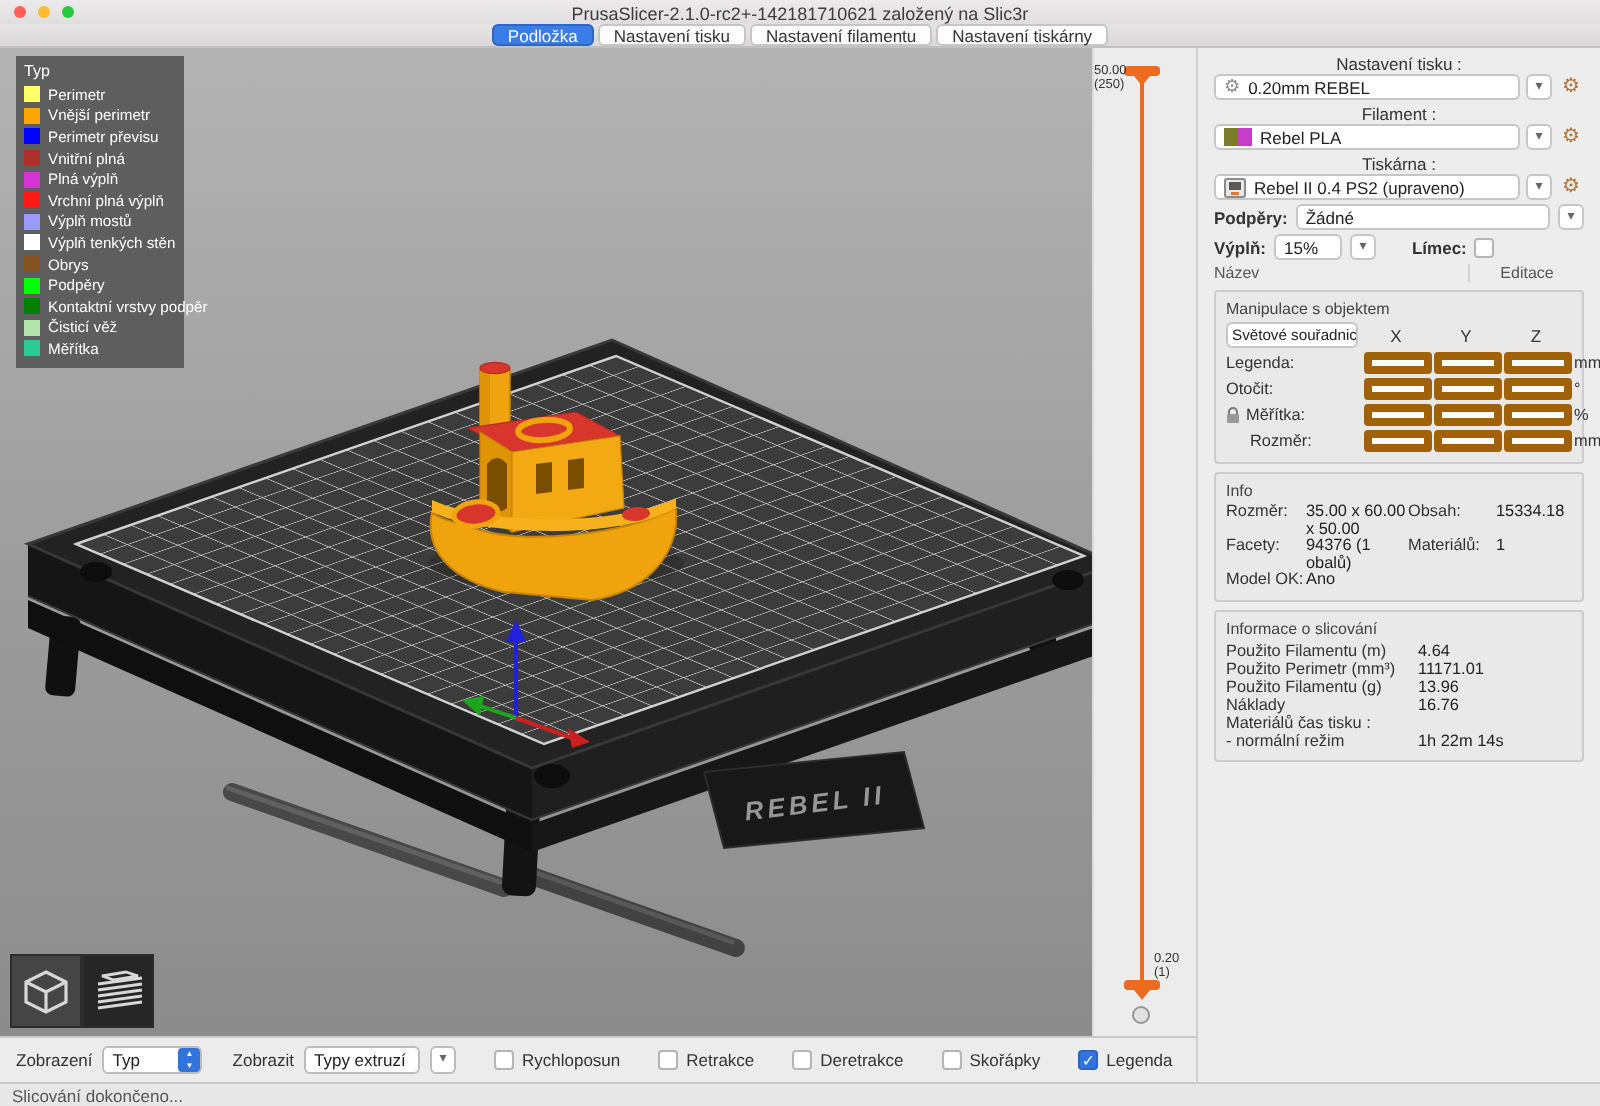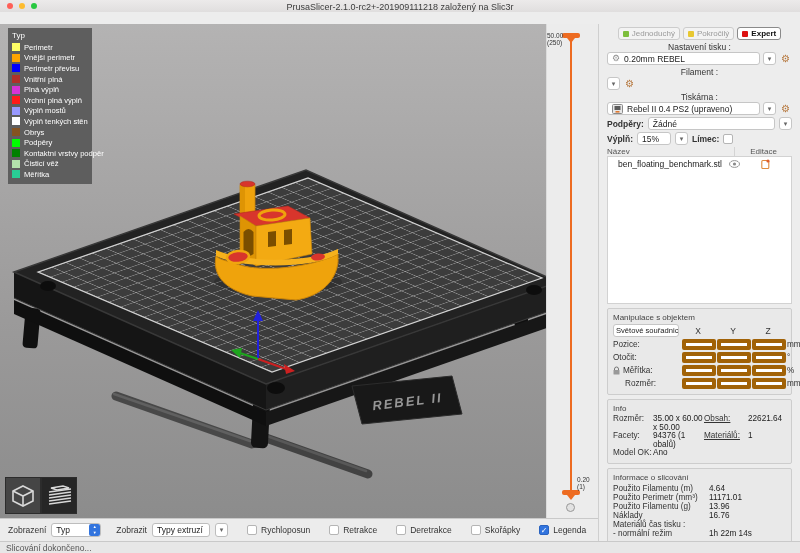--- a/index.html
+++ b/index.html
@@ -104,21 +104,21 @@
   .m-axis { text-align:center; font-size:8.5px; color:#333; }
   .m-label { font-size:8.2px; color:#333; display:flex; align-items:center; gap:3px; }
   .m-label.indent { padding-left:12px; }
   .num { width:16px; height:11px; border:4px solid #a16207; border-radius:2px;
     font-size:8.2px; font-family:"Liberation Sans",sans-serif; color:#222; padding:0 13px; background:#fff; }
   .m-unit { font-size:8.2px; color:#333; }
 
   .info-row { display:flex; font-size:8.2px; line-height:8.6px; color:#222; }
   .info-row .l1 { width:40px; color:#333; }
   .info-row .v1 { flex:1; }
-  .info-row .l2 { width:44px; color:#333;text-decoration:underline; }
+  .info-row .l2 { width:44px; color:#333; }
   .info-row .v2 { width:38px; }
   .sl-row { display:flex; font-size:8.2px; line-height:9px; color:#222; }
   .sl-row .sl-l { width:96px; color:#333; }
 
   
   .toolbar { position:absolute; left:0; top:518px; width:598px; height:23px;
     background:#ececec; border-top:1px solid #c9c9c9; display:flex; align-items:center;
     padding-left:8px; gap:5px; }
   .tb-label { font-size:8.5px; color:#333; }
   .tb-select { display:flex; align-items:center; width:50px; height:14px; background:#fff;
@@ -142,23 +142,29 @@
 </style>
 </head>
 <body>
 
 <div class="window">
 
   <div class="titlebar">
     <span class="traffic t-red"></span>
     <span class="traffic t-yel"></span>
     <span class="traffic t-grn"></span>
-    <div class="win-title">PrusaSlicer-2.1.0-rc2+-201909111218 založený na Slic3r</div>
-  </div>
-
+    <div class="win-title">PrusaSlicer-2.1.0-rc2+-142181710621 založený na Slic3r</div>
+  </div>
+
+  <div class="tabrow">
+    <div class="tab active">Podložka</div>
+    <div class="tab">Nastavení tisku</div>
+    <div class="tab">Nastavení filamentu</div>
+    <div class="tab">Nastavení tiskárny</div>
+  </div>
 
   <div class="viewport">
     <svg width="546" height="494" viewBox="0 0 546 494">
       <defs>
         <linearGradient id="bgGrad" x1="0" y1="0" x2="0" y2="1">
           <stop offset="0" stop-color="#b4b3b3"></stop>
           <stop offset="0.6" stop-color="#9b9a9a"></stop>
           <stop offset="1" stop-color="#8c8c8c"></stop>
         </linearGradient>
         <pattern id="bedgrid" width="1" height="1" patternUnits="userSpaceOnUse" patternTransform="matrix(13.5,-4.7,11.7,5,38,248)">
@@ -320,47 +326,40 @@
     </div>
     <div class="slider-lab sl-min">
       <div>0.20</div>
       <div>(1)</div>
     </div>
     <div class="one-layer-knob"></div>
   </div>
 
   <div class="panel">
 
-    <div class="mode-row">
-      <div class="mode-btn">
-        <span class="mode-sq" style="background: rgb(125, 190, 60);"></span>
-        <span>Jednoduchý</span>
-      </div>
-      <div class="mode-btn">
-        <span class="mode-sq" style="background: rgb(232, 200, 50);"></span>
-        <span>Pokročilý</span>
-      </div>
-      <div class="mode-btn active">
-        <span class="mode-sq" style="background: rgb(221, 17, 17);"></span>
-        <span>Expert</span>
-      </div>
-    </div>
 
     <div class="field-label">Nastavení tisku :</div>
     <div class="combo-row">
       <div class="combo">
         <span class="combo-ic">⚙</span>
         <span>0.20mm REBEL</span>
       </div>
       <div class="sq-btn"><span>▾</span></div>
       <div class="gear-btn"><span>⚙</span></div>
     </div>
 
     <div class="field-label">Filament :</div>
     <div class="combo-row">
+      <div class="combo">
+        <span style="display:flex;width:14px;height:9px;flex:none">
+          <span style="flex: 1 1 0%; background: rgb(124, 124, 46);"></span>
+          <span style="flex: 1 1 0%; background: rgb(201, 60, 201);"></span>
+        </span>
+        <span>Rebel PLA</span>
+      </div>
       <div class="sq-btn"><span>▾</span></div>
       <div class="gear-btn"><span>⚙</span></div>
     </div>
 
     <div class="field-label">Tiskárna :</div>
     <div class="combo-row">
       <div class="combo">
         <svg width="11" height="10" viewBox="0 0 11 10">
           <rect x="0.5" y="0.5" width="10" height="9" rx="1" fill="#e8e8e8" stroke="#8a8a8a"></rect>
           <rect x="2.5" y="2" width="6" height="4" fill="#5a5a5a"></rect>
@@ -379,59 +378,42 @@
         </div>
       <div class="sq-btn"><span>▾</span></div>
     </div>
 
     <div class="inline-row">
       <span class="lab">Výplň:</span>
       <div class="combo" style="flex:none;width:34px">
           <span>15%</span>
         </div>
       <div class="sq-btn"><span>▾</span></div>
-      <span class="lab" style="">Límec:</span>
+      <span class="lab" style="margin-left:14px">Límec:</span>
       <span class="checkbox"></span>
     </div>
 
     <div class="list-head">
       <span class="lh-name">Název</span>
       <span class="lh-edit">Editace</span>
-    </div>
-    <div class="list-box">
-      <div class="list-row">
-        <span class="lr-name">ben_floating_benchmark.stl</span>
-        <span class="lr-eye">
-          <svg width="11" height="8" viewBox="0 0 11 8">
-            <ellipse cx="5.5" cy="4" rx="5" ry="3.4" fill="none" stroke="#8a8a8a" stroke-width="0.9"></ellipse>
-            <circle cx="5.5" cy="4" r="1.6" fill="#8a8a8a"></circle>
-          </svg>
-        </span>
-        <span class="lr-edit">
-          <svg width="9" height="10" viewBox="0 0 9 10">
-            <rect x="0.8" y="1.5" width="7" height="8" rx="1" fill="none" stroke="#e08a3c" stroke-width="1.1"></rect>
-            <circle cx="7" cy="2" r="1.6" fill="#e05c2a"></circle>
-          </svg>
-        </span>
-      </div>
     </div>
 
     <div class="group">
       <div class="group-title">Manipulace s objektem</div>
       <div class="m-grid">
         <div class="m-combo">
           <span>Světové souřadnice</span>
 
         </div>
         <div class="m-axis">X</div>
         <div class="m-axis">Y</div>
         <div class="m-axis">Z</div>
         <div></div>
 
-        <div class="m-label">Pozice:</div>
+        <div class="m-label">Legenda:</div>
         <input class="num" value="100" style="">
         <input class="num" value="100" style="">
         <input class="num" value="25" style="">
         <div class="m-unit">mm</div>
 
         <div class="m-label">Otočit:</div>
         <input class="num" value="0" style="">
         <input class="num" value="0" style="">
         <input class="num" value="0" style="">
         <div class="m-unit">°</div>
@@ -455,21 +437,21 @@
         <div class="m-unit">mm</div>
       </div>
     </div>
 
     <div class="group">
       <div class="group-title">Info</div>
       <div class="info-row">
         <span class="l1">Rozměr:</span>
         <span class="v1">35.00 x 60.00 x 50.00</span>
         <span class="l2">Obsah:</span>
-        <span class="v2">22621.64</span>
+        <span class="v2">15334.18</span>
       </div>
       <div class="info-row">
         <span class="l1">Facety:</span>
         <span class="v1">94376 (1 obalů)</span>
         <span class="l2">Materiálů:</span>
         <span class="v2">1</span>
       </div>
       <div class="info-row">
         <span class="l1">Model OK:</span>
         <span class="v1">Ano</span>

